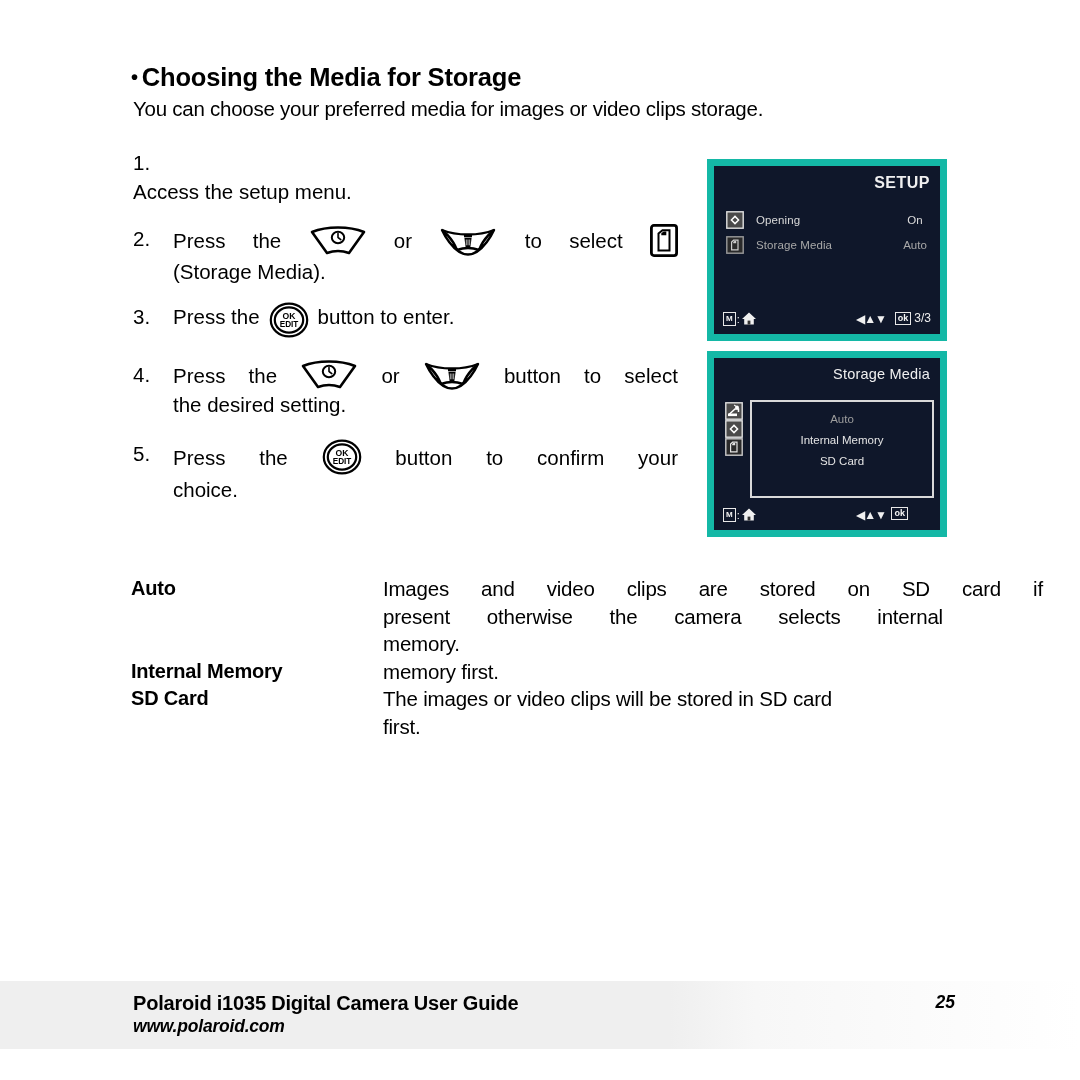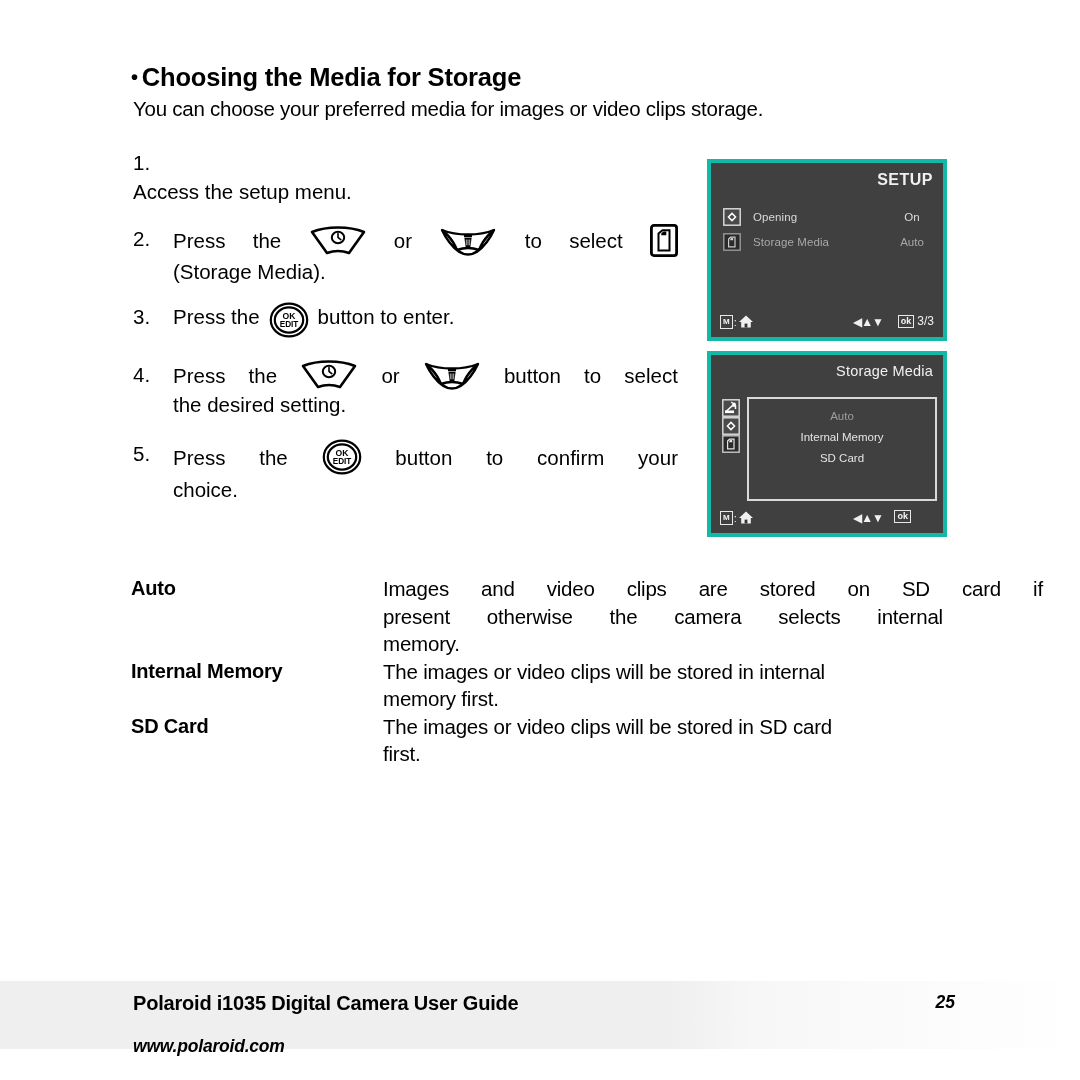--- a/index.html
+++ b/index.html
@@ -111,22 +111,22 @@
   
   .sdbox {
     width: 28px;
     height: 33px;
   }
   .sdbox svg { display: block; }
 
   
   .lcd {
     position: absolute;
-    background: #404040;
-    border: 4px solid #14b8a6;
+    background: #0f172a;
+    border: 7px solid #14b8a6;
     box-sizing: border-box;
     color: #e8e8e8;
   }
   .lcd-setup {
     left: 707px;
     top: 159px;
     width: 240px;
     height: 182px;
   }
   .lcd-storage {
@@ -323,21 +323,20 @@
   }
   .footer-line2 {
     position: absolute;
     left: 0;
     top: 24px;
     font-size: 17.5px;
     font-weight: bold;
     font-style: italic;
     letter-spacing: -0.2px;
     white-space: nowrap;
-    margin-top: 20px;
   }
   .footer-page {
     position: absolute;
     right: 0;
     top: 0;
     font-size: 17.5px;
     font-weight: bold;
     font-style: italic;
   }
 </style>
@@ -603,21 +602,20 @@
             <span>selects</span>
             <span>internal</span>
         </div>
         <div class="defline plain">memory.</div>
       </div>
     </div>
 
     <div class="defrow">
       <div class="defterm">Internal Memory</div>
       <div class="defdesc">
-        <div class="defline plain">The images or video clips will be stored in internal</div>
         <div class="defline plain">memory first.</div>
       </div>
     </div>
 
     <div class="defrow">
       <div class="defterm">SD Card</div>
       <div class="defdesc">
         <div class="defline plain">The images or video clips will be stored in SD card</div>
         <div class="defline plain">first.</div>
       </div>

